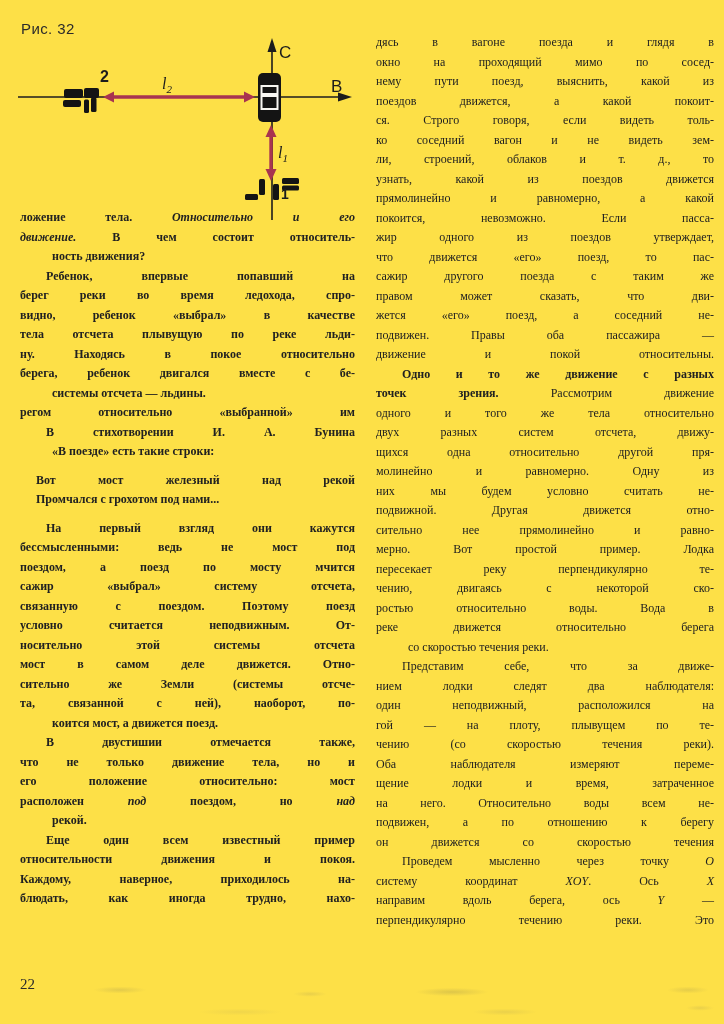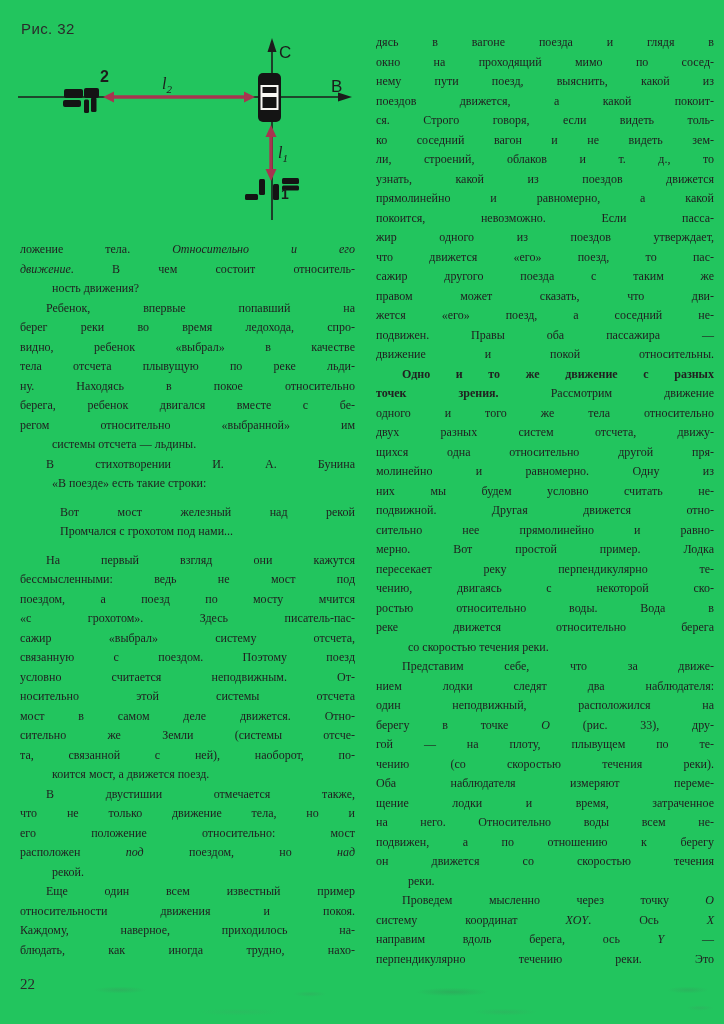--- a/index.html
+++ b/index.html
@@ -1,40 +1,40 @@
 <!DOCTYPE html>
 <html lang="ru"><head>
 <meta charset="utf-8">
 <style>
   html,body{margin:0;padding:0;}
   .page{
     position:relative;
     width:724px;height:1024px;
-    background:#22c55e;
+    background:#fde047;
     overflow:hidden;
     font-family:"Liberation Serif","DejaVu Serif",serif;
     color:#212121;
   }
   .fig-caption{
     position:absolute;left:21px;top:20px;
     font-family:"Liberation Sans","DejaVu Sans",sans-serif;
     font-size:15px;letter-spacing:.4px;color:#2b2b2b;
   }
   .figure-svg{position:absolute;left:0;top:12px;}
   .col{
     position:absolute;
     font-size:12px;line-height:19.5px;
     color:#212121;
   }
-  .col-left{left:20px;top:240px;width:335px;}
+  .col-left{left:20px;top:208px;width:335px;font-weight:bold;}
   .col-right{left:376px;top:33px;width:338px;}
   .line{text-align:justify;text-align-last:justify;}
   .line.last{text-align-last:auto;margin-left:32px;}
   .line.ind{text-indent:26px;}
-  .line.verse{margin-left:40px;}
+  .line.verse{margin-left:16px;}
   .line.gap{margin-top:9px;}
   .line span.i{font-style:italic;}
   .line span.b{font-weight:bold;}
   .page-number{
     position:absolute;left:20px;top:976px;
     font-size:15px;color:#2b2b2b;
   }
   .scan-noise{
     position:absolute;left:0;top:978px;width:724px;height:46px;
     pointer-events:none;
@@ -111,30 +111,29 @@
   <div class="col col-left">
       <div class="line"><span>ложение тела. </span><span class="i">Относительно и его</span></div>
       <div class="line"><span class="i">движение.</span><span> В чем состоит относитель-</span></div>
       <div class="line last"><span>ность движения?</span></div>
       <div class="line ind"><span>Ребенок, впервые попавший на</span></div>
       <div class="line"><span>берег реки во время ледохода, спро-</span></div>
       <div class="line"><span>видно, ребенок «выбрал» в качестве</span></div>
       <div class="line"><span>тела отсчета плывущую по реке льди-</span></div>
       <div class="line"><span>ну. Находясь в покое относительно</span></div>
       <div class="line"><span>берега, ребенок двигался вместе с бе-</span></div>
+      <div class="line last"><span>системы отсчета — льдины.</span></div>
       <div class="line"><span>регом относительно «выбранной» им</span></div>
-      <div class="line last"><span>системы отсчета — льдины.</span></div>
       <div class="line ind"><span>В стихотворении И. А. Бунина</span></div>
       <div class="line last"><span>«В поезде» есть такие строки:</span></div>
       <div class="line verse gap"><span>Вот мост железный над рекой</span></div>
       <div class="line last verse"><span>Промчался с грохотом под нами...</span></div>
       <div class="line ind gap"><span>На первый взгляд они кажутся</span></div>
       <div class="line"><span>бессмысленными: ведь не мост под</span></div>
       <div class="line"><span>поездом, а поезд по мосту мчится</span></div>
-      <div class="line"><span>«с грохотом». Здесь писатель-пас-</span></div>
       <div class="line"><span>сажир «выбрал» систему отсчета,</span></div>
       <div class="line"><span>связанную с поездом. Поэтому поезд</span></div>
       <div class="line"><span>условно считается неподвижным. От-</span></div>
       <div class="line"><span>носительно этой системы отсчета</span></div>
       <div class="line"><span>мост в самом деле движется. Отно-</span></div>
       <div class="line"><span>сительно же Земли (системы отсче-</span></div>
       <div class="line"><span>та, связанной с ней), наоборот, по-</span></div>
       <div class="line last"><span>коится мост, а движется поезд.</span></div>
       <div class="line ind"><span>В двустишии отмечается также,</span></div>
       <div class="line"><span>что не только движение тела, но и</span></div>
@@ -175,29 +174,27 @@
       <div class="line"><span>сительно нее прямолинейно и равно-</span></div>
       <div class="line"><span>мерно. Вот простой пример. Лодка</span></div>
       <div class="line"><span>пересекает реку перпендикулярно те-</span></div>
       <div class="line"><span>чению, двигаясь с некоторой ско-</span></div>
       <div class="line"><span>ростью относительно воды. Вода в</span></div>
       <div class="line"><span>реке движется относительно берега</span></div>
       <div class="line last"><span>со скоростью течения реки.</span></div>
       <div class="line ind"><span>Представим себе, что за движе-</span></div>
       <div class="line"><span>нием лодки следят два наблюдателя:</span></div>
       <div class="line"><span>один неподвижный, расположился на</span></div>
-      <div class="line"><span>берегу в точке </span><span class="i">О</span><span> (рис. 33), дру-</span></div>
       <div class="line"><span>гой — на плоту, плывущем по те-</span></div>
       <div class="line"><span>чению (со скоростью течения реки).</span></div>
       <div class="line"><span>Оба наблюдателя измеряют переме-</span></div>
       <div class="line"><span>щение лодки и время, затраченное</span></div>
       <div class="line"><span>на него. Относительно воды всем не-</span></div>
       <div class="line"><span>подвижен, а по отношению к берегу</span></div>
       <div class="line"><span>он движется со скоростью течения</span></div>
-      <div class="line last"><span>реки.</span></div>
       <div class="line ind"><span>Проведем мысленно через точку </span><span class="i">О</span></div>
       <div class="line"><span>систему координат </span><span class="i">XOY</span><span>. Ось </span><span class="i">X</span></div>
       <div class="line"><span>направим вдоль берега, ось </span><span class="i">Y</span><span> —</span></div>
       <div class="line"><span>перпендикулярно течению реки. Это</span></div>
     </div>
 
   <div class="page-number">22</div>
   <div class="scan-noise"></div>
 </div>
 

